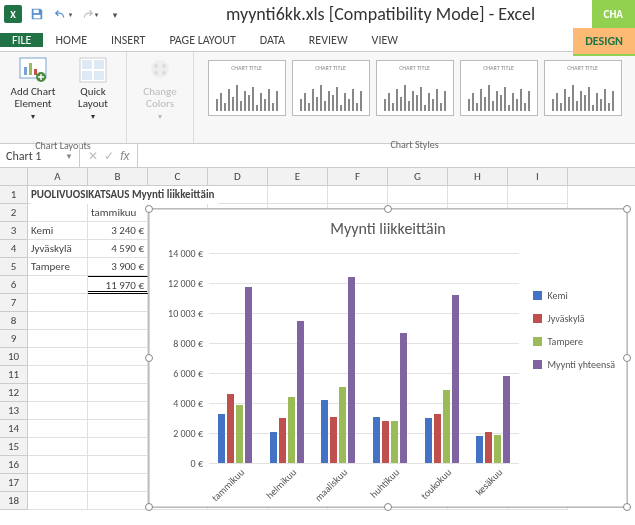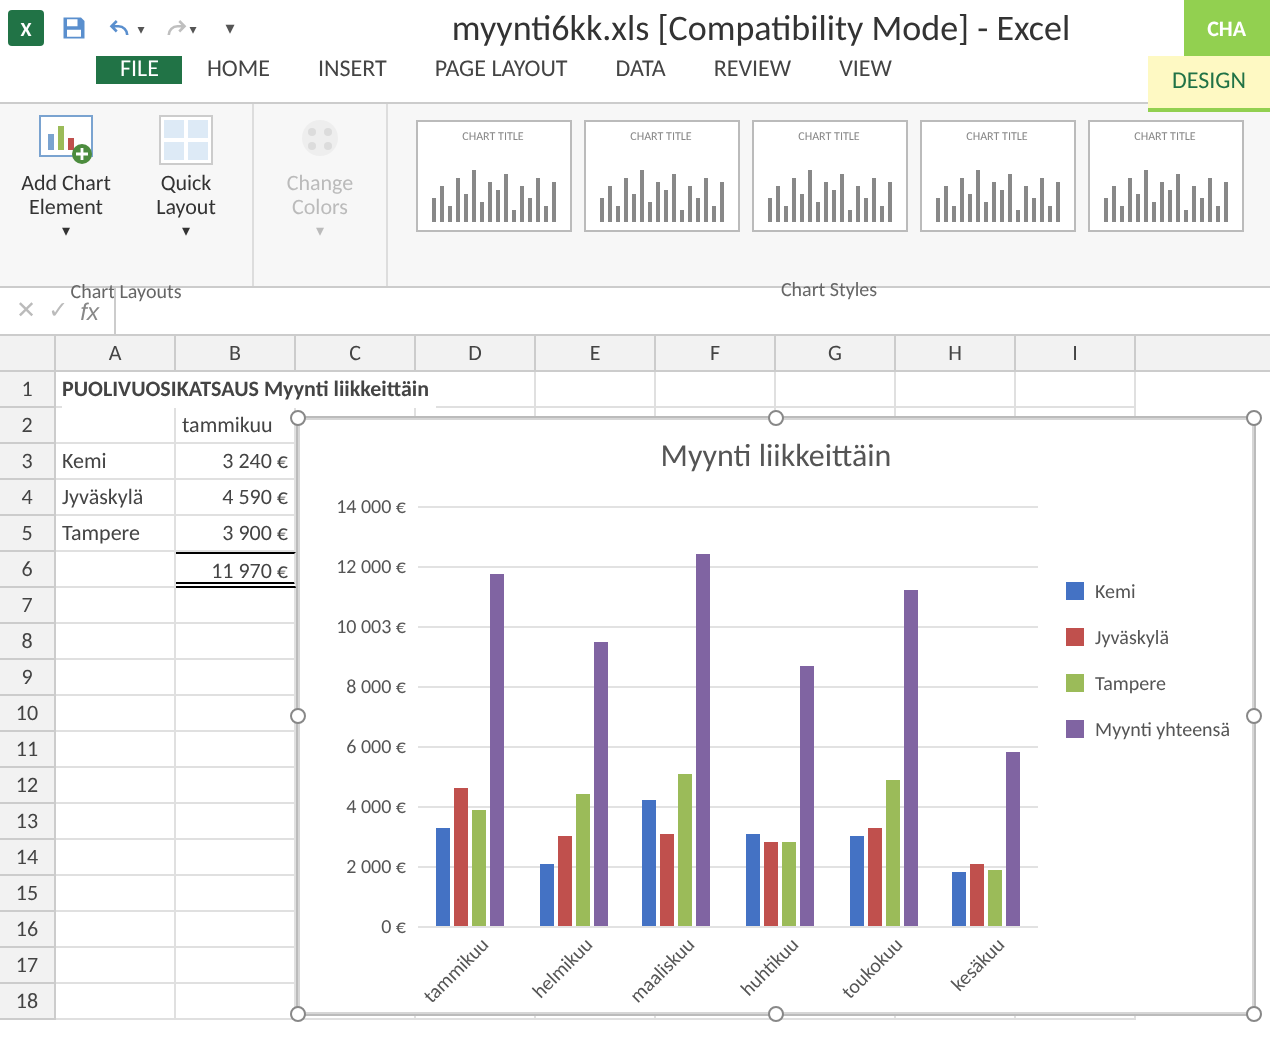--- a/index.html
+++ b/index.html
@@ -8,24 +8,24 @@
   
   .titlebar { height: 28px; background: #fff; display: flex; align-items: center; }
   .qat { display: flex; align-items: center; gap: 4px; padding-left: 4px; }
   .xl-icon { width: 18px; height: 18px; background: #217346; color: #fff; font-size: 10px; display: flex; align-items: center; justify-content: center; font-weight: bold; border-radius: 2px; }
   .qat-btn { width: 22px; height: 22px; display: flex; align-items: center; justify-content: center; color: #555; cursor: pointer; }
   .qat-btn svg { width: 14px; height: 14px; }
   .title-center { flex: 1; text-align: center; font-size: 18px; color: #333; }
   .chart-tools-tab { position: absolute; right: 0; top: 0; height: 28px; background: #92d050; color: #fff; padding: 0 12px; display: flex; align-items: center; font-size: 11px; font-weight: 600; }
 
   
-  .tabs { height: 24px; display: flex; align-items: flex-start; border-bottom: 1px solid #ccc; font-size: 12px; padding-left: 48px; }
+  .tabs { height: 24px; display: flex; align-items: center; border-bottom: 1px solid #ccc; font-size: 12px; }
   .tab { padding: 0 12px; display: flex; align-items: center; cursor: pointer; color: #444; }
   .tab.file { background: #217346; color: #fff; font-weight: 500; }
-  .tab.design { background: #fef9c3; color: #217346; border-bottom: 2px solid #92d050; font-weight: 400; position: absolute; right: 0; top: 28px; height: 28px; }
+  .tab.design { background: #fdba74; color: #217346; border-bottom: 2px solid #92d050; font-weight: 700; position: absolute; right: 0; top: 28px; height: 28px; }
 
   
   .ribbon { height: 92px; background: #f7f7f7; border-bottom: 1px solid #ccc; display: flex; }
   .group { padding: 4px 6px 2px; border-right: 1px solid #ddd; display: flex; flex-direction: column; align-items: center; justify-content: space-between; }
   .group-body { display: flex; gap: 6px; flex: 1; align-items: flex-start; }
   .group-label { font-size: 10px; color: #666; padding-top: 2px; margin-top: 16px; }
   .big-btn { display: flex; flex-direction: column; align-items: center; width: 54px; cursor: pointer; font-size: 11px; text-align: center; line-height: 1.1; gap: 2px; color: #333; }
   .big-btn.disabled { color: #bbb; }
   .big-btn .bicon { width: 30px; height: 28px; display: flex; align-items: center; justify-content: center; }
   .styles-gallery { display: flex; gap: 6px; flex: 1; align-items: center; padding: 4px 6px; }
@@ -276,20 +276,24 @@
             <div style="height: 8px;"></div>
             <div style="height: 20px;"></div>
           </div>
         </div>
       </div>
     <div class="group-label">Chart Styles</div>
   </div>
 </div>
 
 <div class="fbar">
+  <div class="name-box">
+    <span>Chart 1</span>
+    <span class="dd">▼</span>
+  </div>
   <div class="fbar-icons">
     <span>✕</span>
     <span>✓</span>
     <span class="fx">fx</span>
   </div>
   <div style="flex:1;border-left:1px solid #ccc;height:100%"></div>
 </div>
 
 <div class="grid-area">
   <div class="col-headers">

